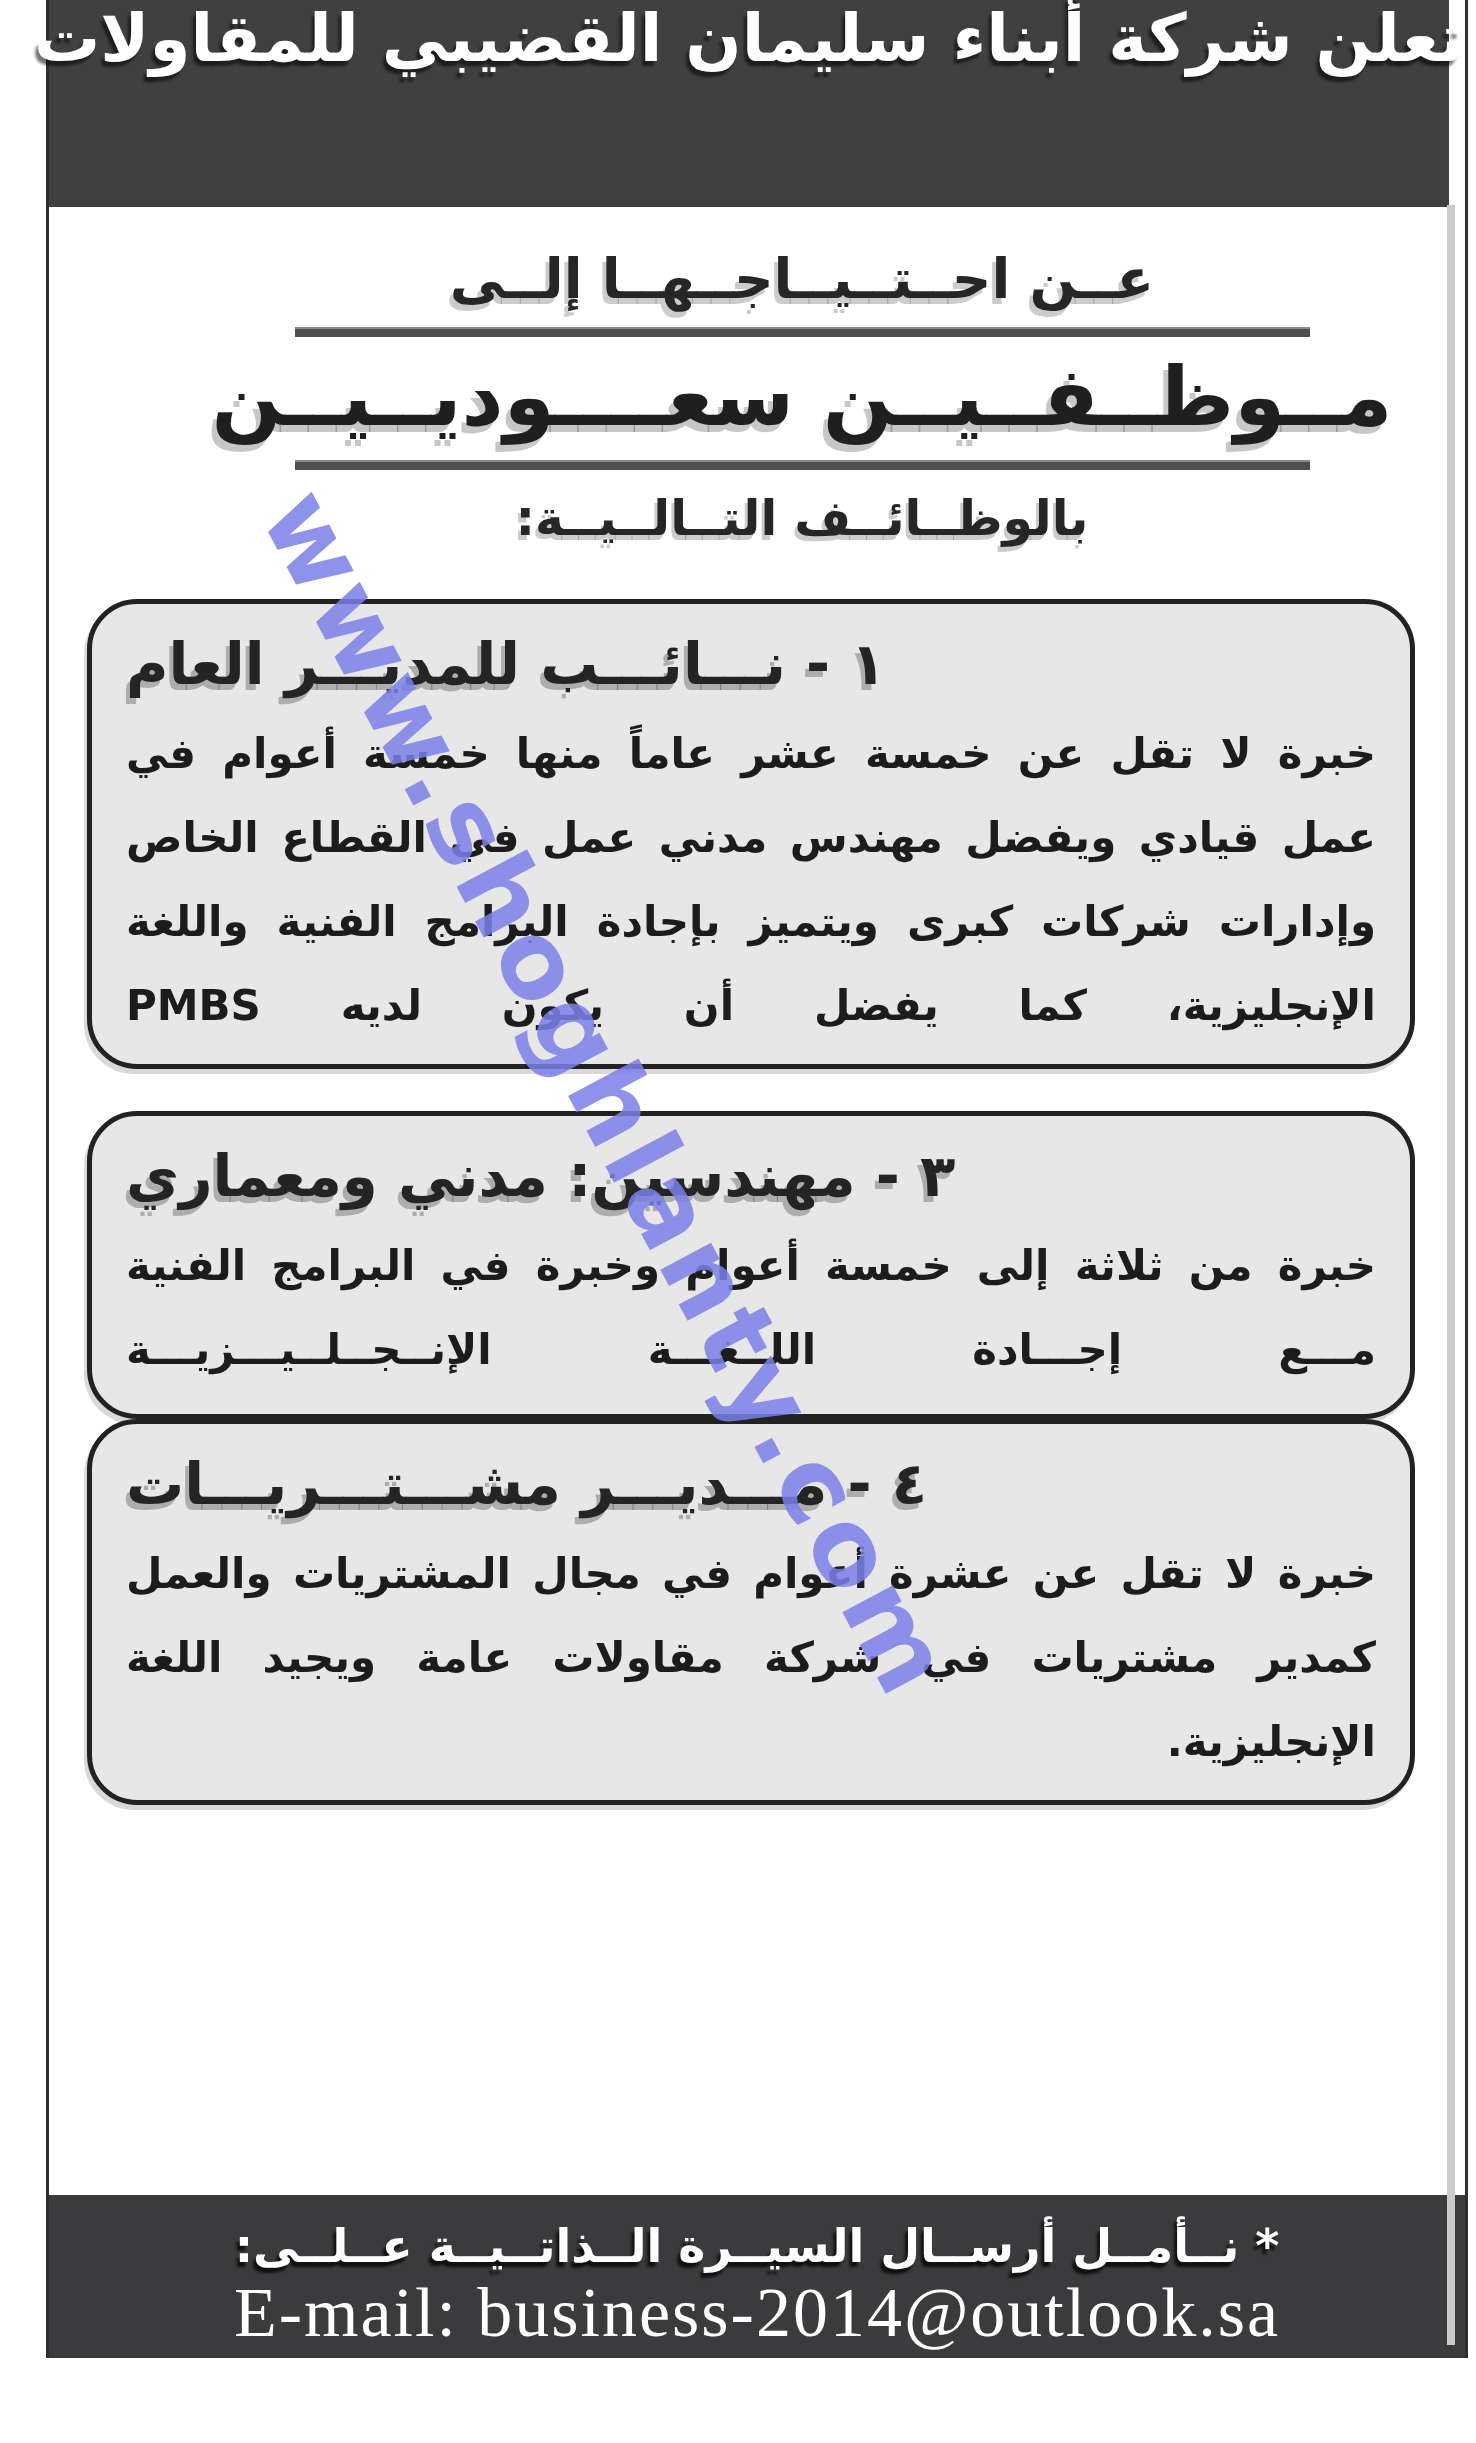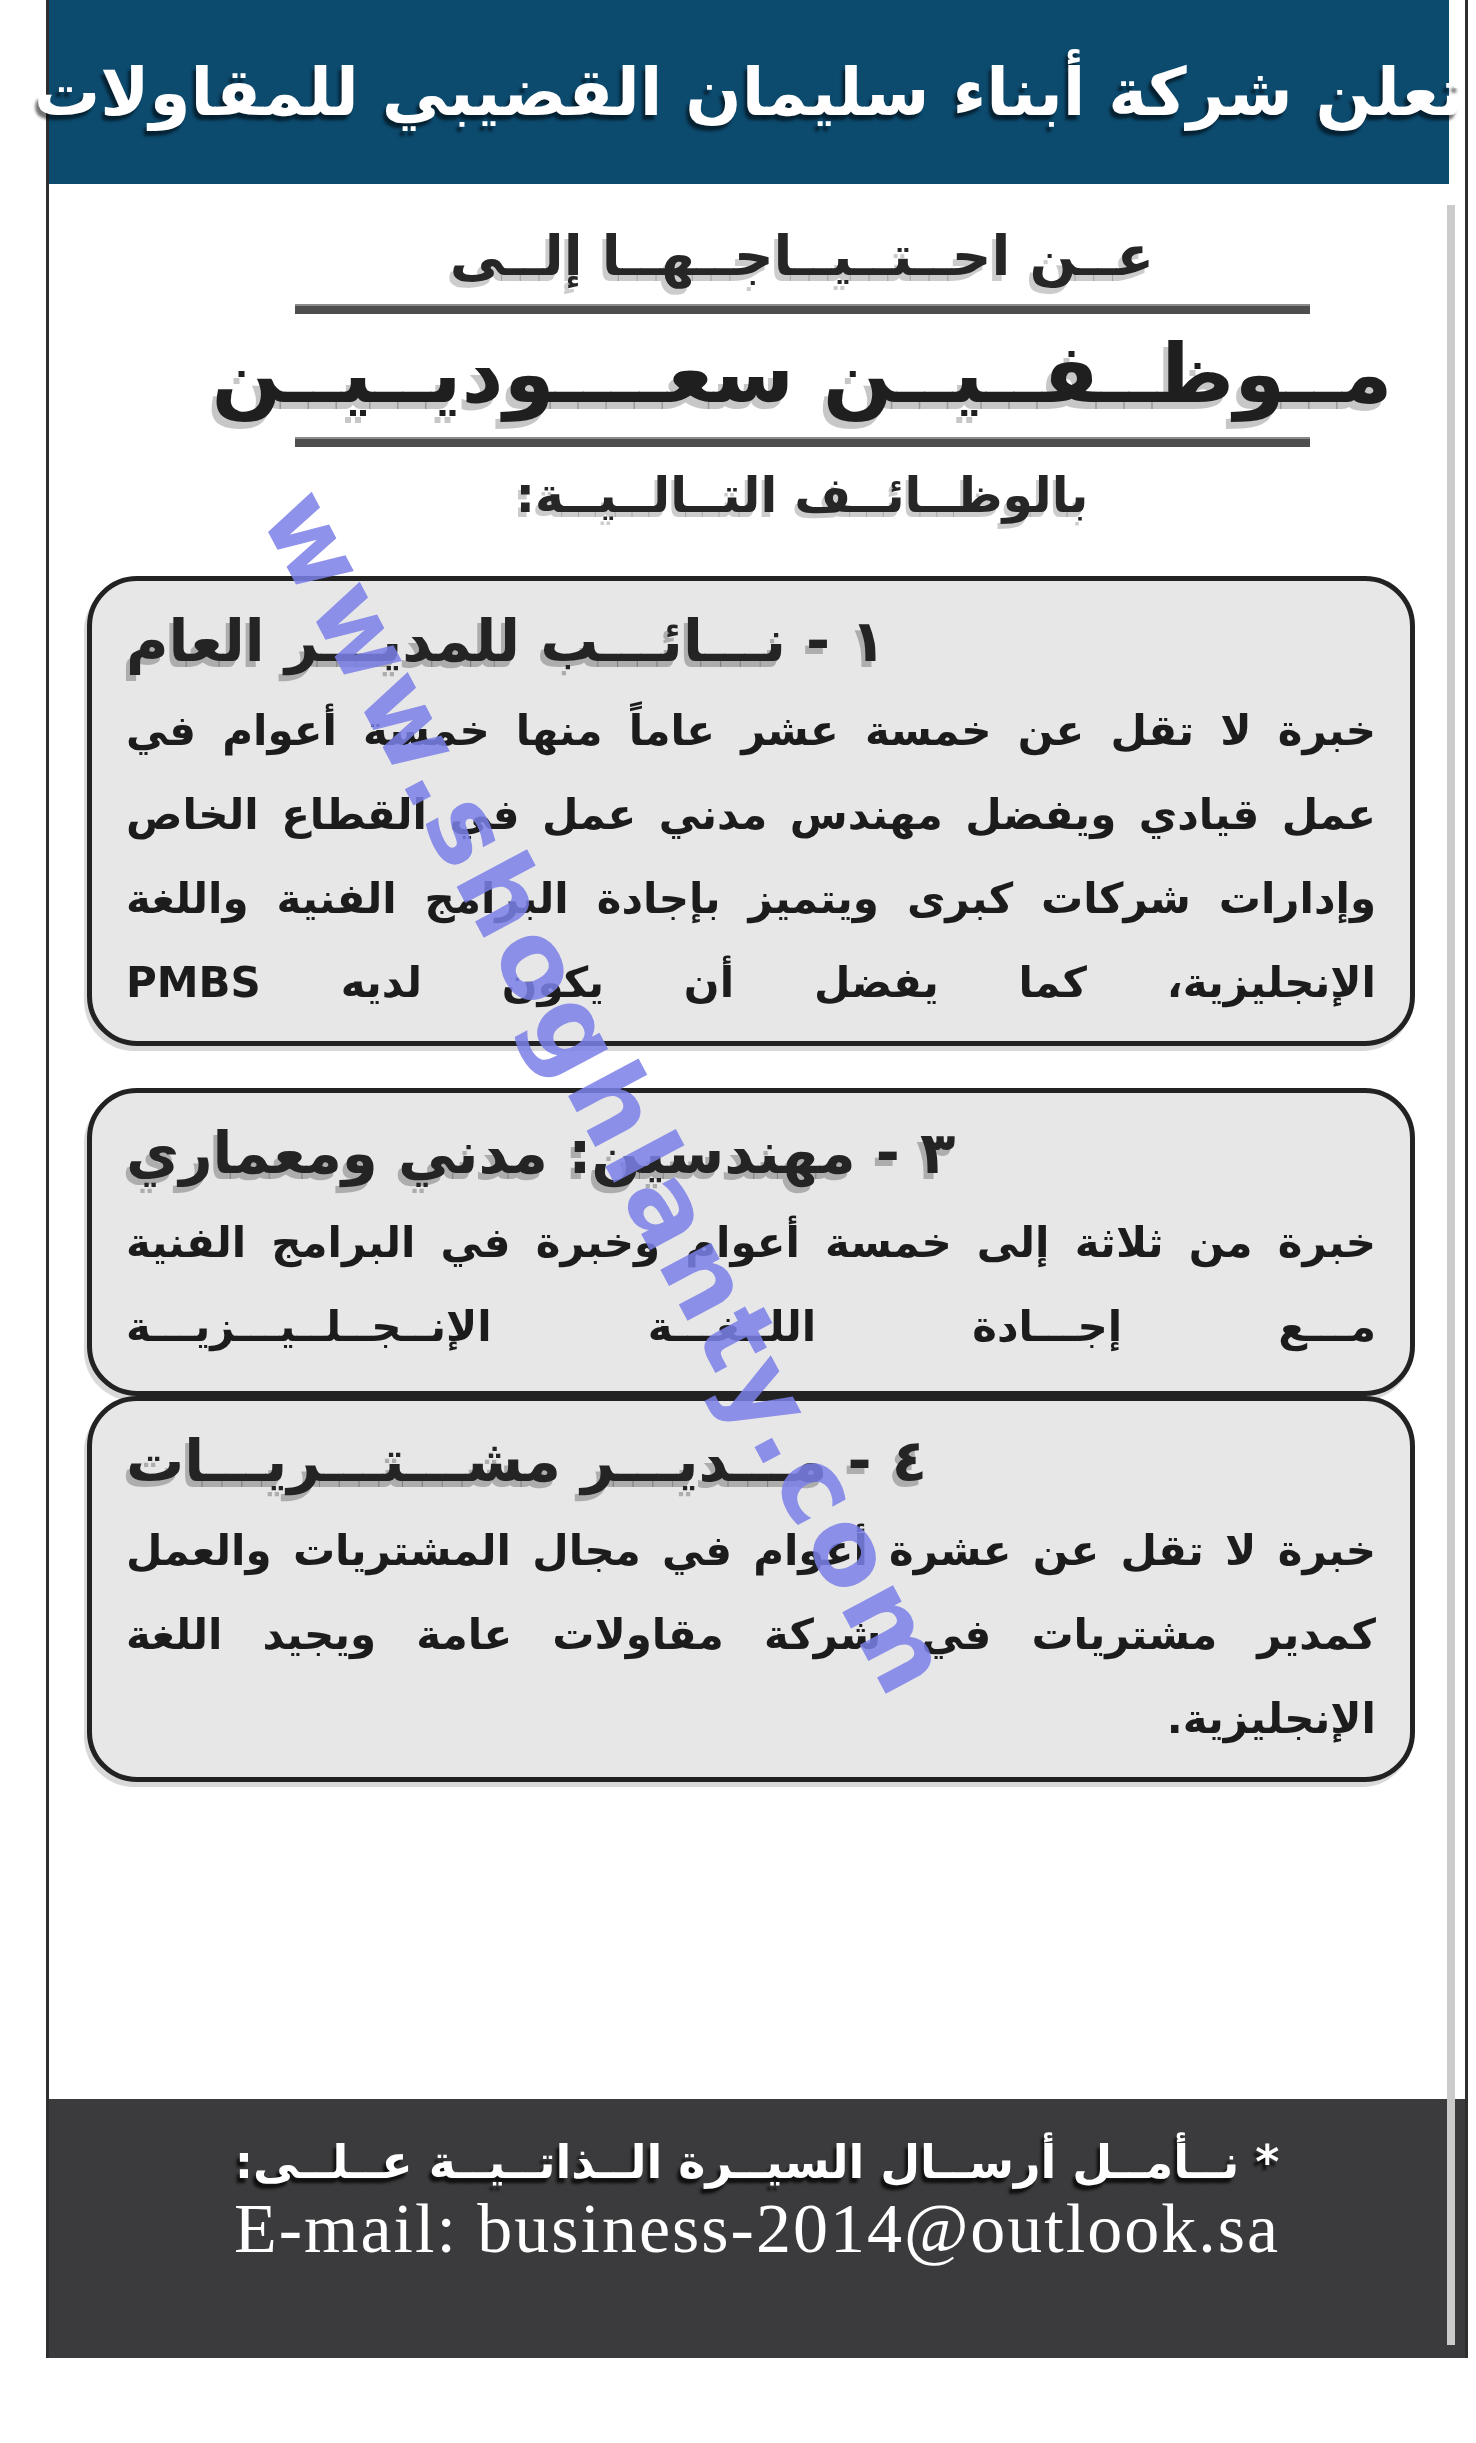--- a/index.html
+++ b/index.html
@@ -31,25 +31,25 @@
   .edge-strip {
     position:absolute;
     top:205px; right:10px;
     width:8px; height:2140px;
     background:#cbcbcb;
     z-index:0;
   }
 
   
   .banner {
-    height:184px;
+    height:207px;
     margin-right:16px;
-    background:#0c4a6e;
+    background:#404040;
     display:flex;
-    align-items:center;
+    align-items:flex-start;
     justify-content:center;
     flex:0 0 auto;
   }
   .banner-title {
     color:#ffffff;
     font-size:66px;
     font-weight:bold;
     direction:rtl;
     white-space:nowrap;
     letter-spacing:1px;
@@ -127,24 +127,24 @@
     line-height:2.0;
     text-align:justify;
     text-align-last:justify;
     word-spacing:6px;
   }
 
   
   .footer {
     margin-top:auto;
     flex:0 0 auto;
-    height:259px;
+    height:163px;
     background:#3b3b3d;
     text-align:center;
-    padding-top:36px;
+    padding-top:24px;
     box-sizing:border-box;
   }
   .footer-note {
     direction:rtl;
     color:#ffffff;
     font-size:46px;
     font-weight:bold;
     text-shadow:-3px 5px 3px rgba(0,0,0,0.75);
   }
   .footer-email {

